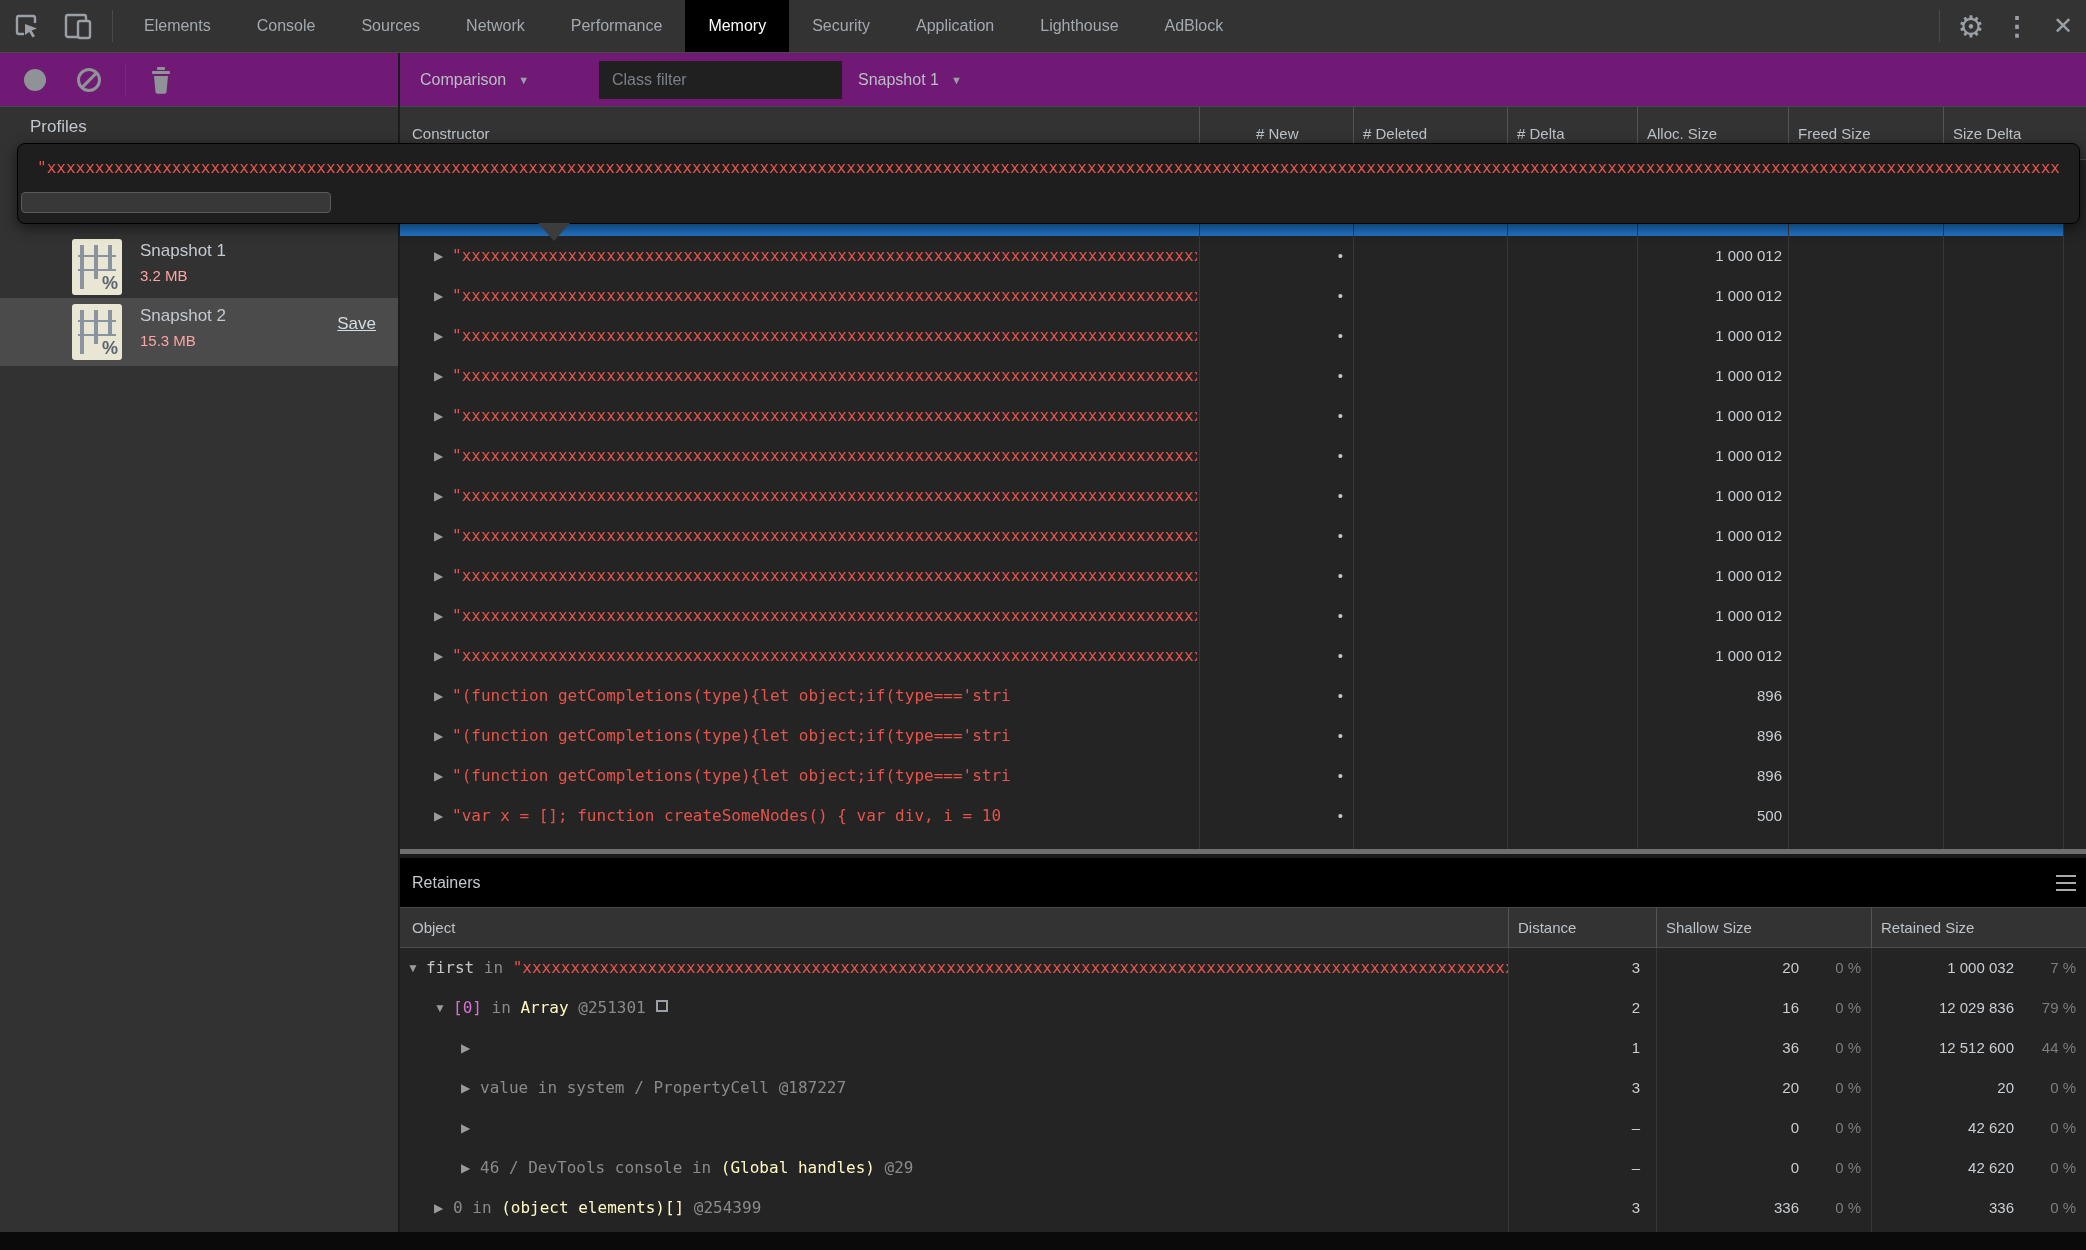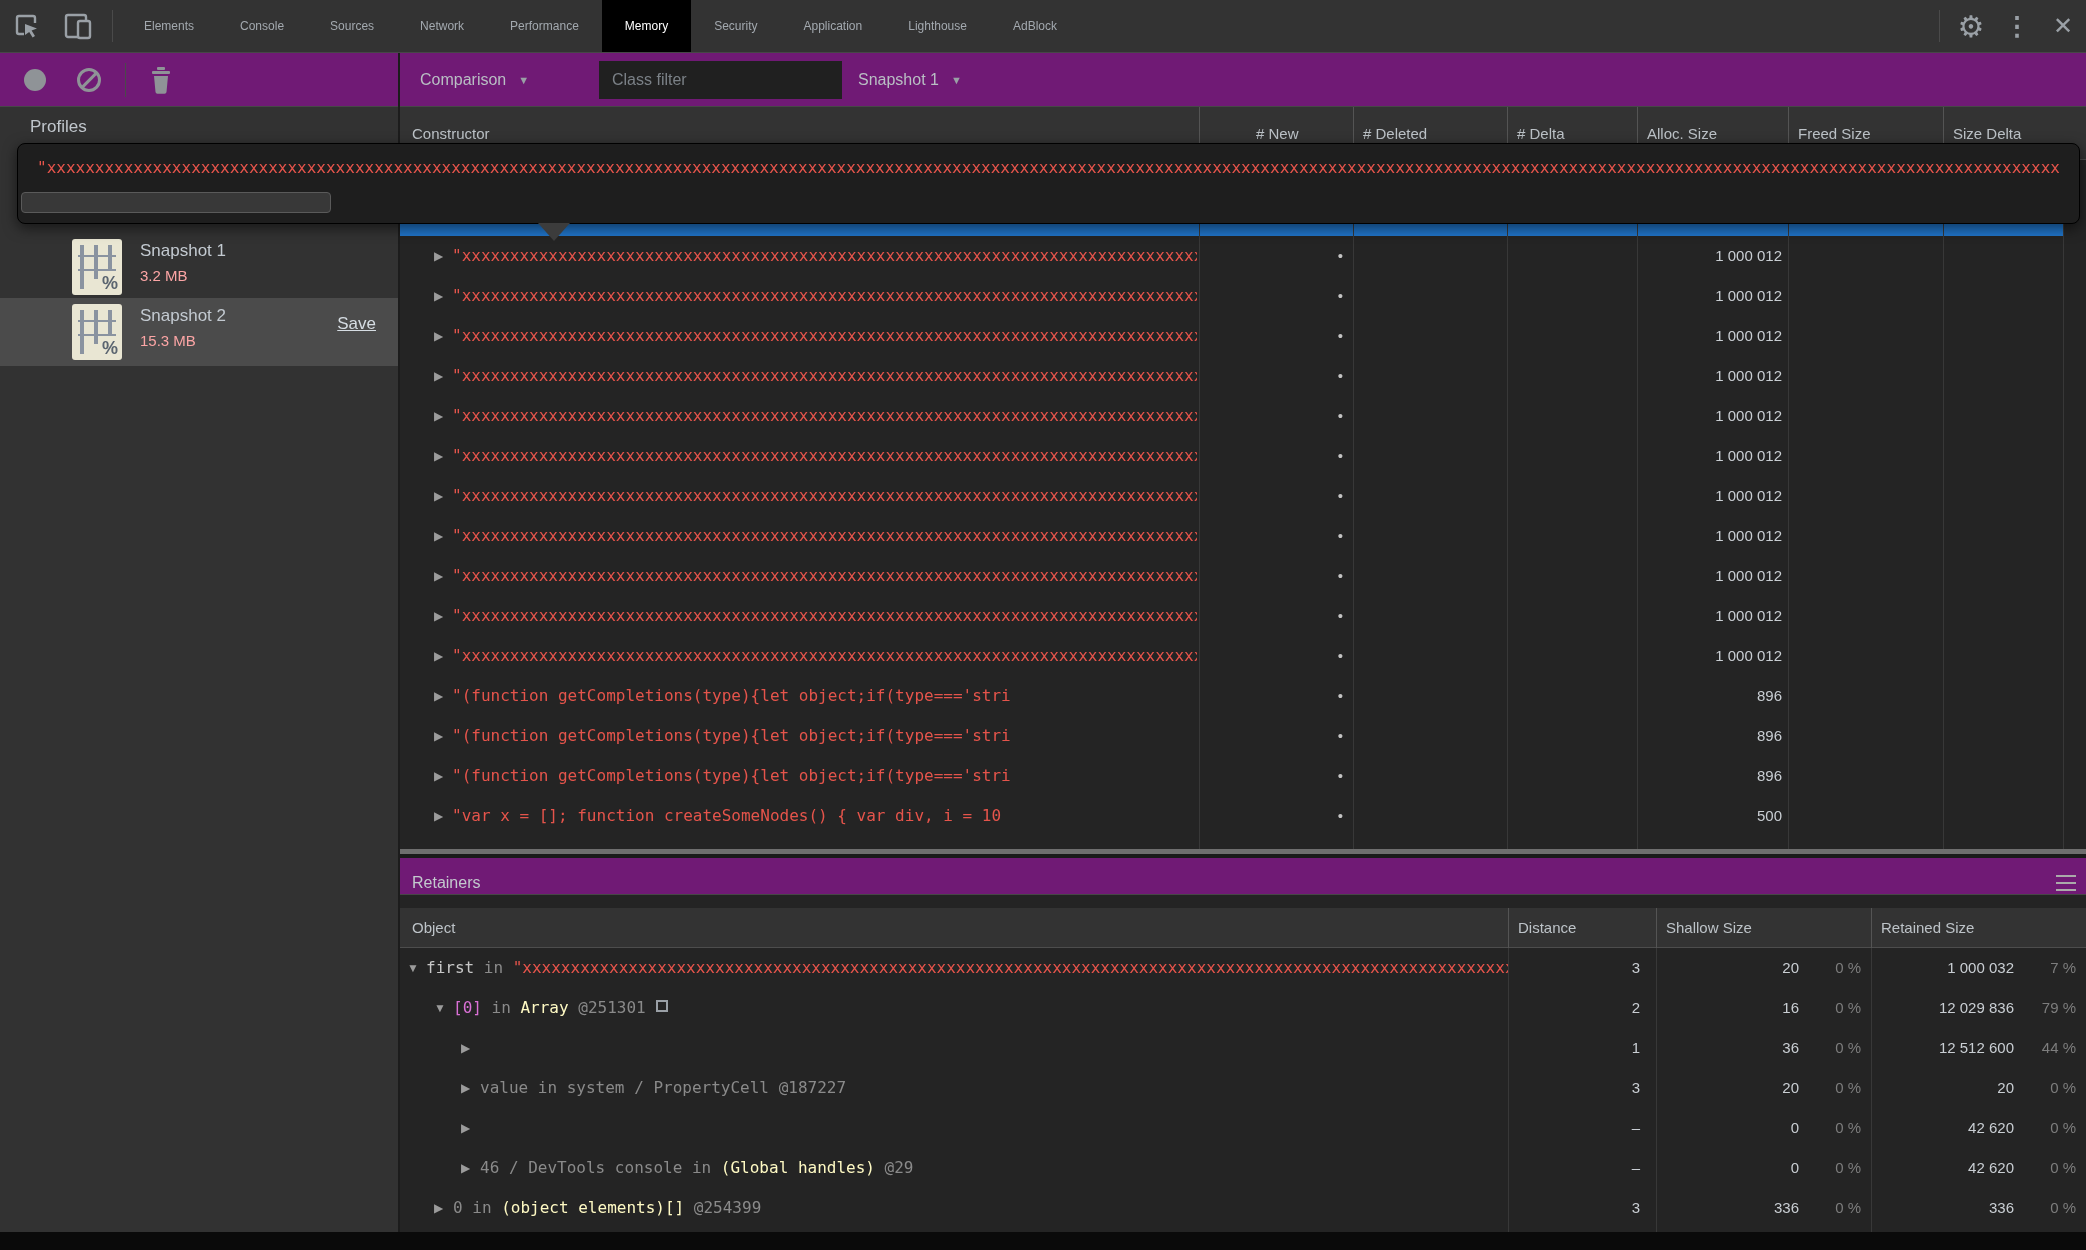--- a/index.html
+++ b/index.html
@@ -7,21 +7,21 @@
   .screen {
     position:relative; width:2086px; height:1250px; overflow:hidden;
     background:#242424; font-family:"Liberation Sans", sans-serif;
     -webkit-font-smoothing:antialiased;
   }
   
   .tabbar { position:absolute; left:0; top:0; width:2086px; height:53px;
     background:#333333; border-bottom:1px solid #474747; display:flex; align-items:stretch; }
   .tb-iconbtn { width:52px; display:flex; align-items:center; justify-content:center; cursor:pointer; }
   .tb-sep { width:1px; background:#4a4a4a; margin:10px 8px; }
-  .tab { padding:0 23px; display:flex; align-items:center; font-size:12px; color:#a3a9af; cursor:pointer; white-space:nowrap; }
+  .tab { padding:0 23px; display:flex; align-items:center; font-size:16px; color:#a3a9af; cursor:pointer; white-space:nowrap; }
   .tab.active { background:#000000; color:#ffffff; }
   .tab-right { margin-left:auto; display:flex; align-items:stretch; }
   .glyphbtn { width:46px; display:flex; align-items:center; justify-content:center; color:#9aa0a6; cursor:pointer; }
   
   .toolbar2 { position:absolute; left:0; top:53px; width:2086px; height:54px;
     background:#701a75; border-bottom:1px solid #474747; }
   .rec-dot { position:absolute; left:24px; top:16px; width:22px; height:22px; border-radius:50%; background:#8f9397; cursor:pointer; }
   .block-ic { position:absolute; left:77px; top:15px; width:24px; height:24px; border-radius:50%; border:3px solid #8f9397; cursor:pointer; }
   .block-ic::after { content:""; position:absolute; left:-1px; top:8px; width:20px; height:3px; background:#8f9397; transform:rotate(-45deg); }
   .tb2-sep { position:absolute; left:125px; top:10px; width:1px; height:34px; background:#4a4a4a; }
@@ -55,21 +55,21 @@
   .grow .tri { position:absolute; left:34px; top:0; width:16px; color:#9b9b9b; font-size:12px; }
   .grow .rstr { position:absolute; left:52px; top:0; width:745px; overflow:hidden; white-space:nowrap;
     font-family:"DejaVu Sans Mono", monospace; font-size:16px; color:#e5544b; }
   .grow .dot { position:absolute; left:799px; top:0; width:144px; text-align:right; color:#c4c4c4; font-size:15px; }
   .grow .alloc { position:absolute; left:1237px; top:0; width:145px; text-align:right; color:#c9ced3; font-size:15px; }
   .row-selected { position:absolute; left:0; top:36px; width:1663px; height:40px; background:#2074c8; }
   .hscroll-strip { position:absolute; left:400px; top:849px; width:1686px; height:5px; background:#6e6e6e; }
   
   .ret-splitter { position:absolute; left:400px; top:854px; width:1686px; height:4px; background:#1a1a1a; }
   .retainers { position:absolute; left:400px; top:858px; width:1686px; height:374px; background:#242424; }
-  .ret-titlebar { position:absolute; left:0; top:0; width:1686px; height:37px; background:#701a75; border-bottom:1px solid #474747; }
+  .ret-titlebar { position:absolute; left:0; top:0; width:1686px; height:50px; background:#000000; border-bottom:1px solid #474747; }
   .ret-title { position:absolute; left:12px; top:0; height:50px; line-height:50px; font-size:16px; color:#c3c9ce; }
   .menu-ic { position:absolute; right:10px; top:15px; width:20px; height:20px; cursor:pointer; }
   .menu-ic i { position:absolute; left:0; width:20px; height:2px; background:#aaaaaa; }
   .ret-header { position:absolute; left:0; top:50px; width:1686px; height:40px; background:#333333; border-bottom:1px solid #4d4d4d; }
   .rh-label { position:absolute; top:0; height:40px; line-height:40px; font-size:15px; color:#bdc3c8; cursor:pointer; white-space:nowrap; }
   .rh-sep { position:absolute; top:0; width:1px; height:40px; background:#545454; }
   .ret-body { position:absolute; left:0; top:90px; width:1686px; height:284px; overflow:hidden; }
   .rvline { position:absolute; top:0; width:1px; height:284px; background:#383838; }
   .rrow { position:absolute; left:0; width:1686px; height:40px; line-height:40px; cursor:pointer; }
   .rrow .rexp { position:absolute; top:0; width:18px; color:#9b9b9b; font-size:12px; }

